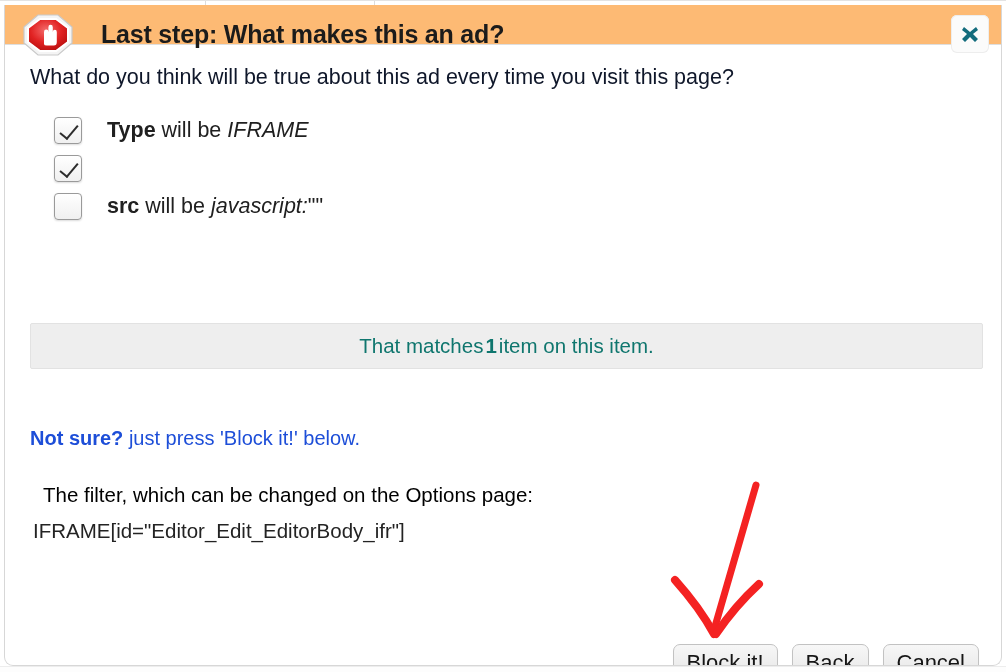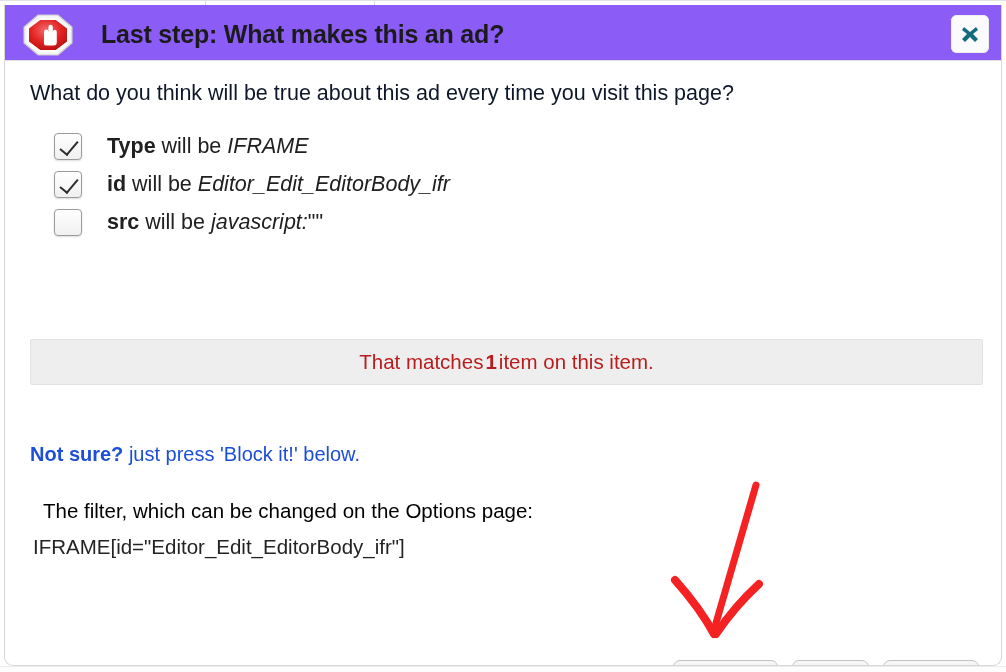--- a/index.html
+++ b/index.html
@@ -49,22 +49,22 @@
     border: 1px solid #d7d7d7;
     border-top: none;
     border-radius: 0 0 9px 9px;
     box-sizing: border-box;
     overflow: hidden;
   }
 
   
   .dialog-header {
     position: relative;
-    height: 56px;
-    background: #8b5cf6;
+    height: 40px;
+    background: #fdba74;
     border-bottom: 1px solid #dedede;
     box-sizing: border-box;
   }
   .adblock-icon {
     position: absolute;
     left: 17px;
     top: 8px;
     width: 52px;
     height: 44px;
   }
@@ -163,21 +163,21 @@
     width: 953px;
     height: 46px;
     background: #eeeeee;
     border: 1px solid #e2e2e2;
     border-radius: 2px;
     box-sizing: border-box;
     display: flex;
     align-items: center;
     justify-content: center;
     font-size: 20.5px;
-    color: #b91c1c;
+    color: #0f766e;
   }
   .match-box b { font-weight: bold; padding: 0 2px; }
 
   
   .not-sure {
     position: absolute;
     left: 25px;
     top: 382px;
     font-size: 20px;
     color: #1d4ed8;
@@ -278,23 +278,20 @@
 
       <div class="criteria-row">
         <span class="checkbox checked"></span>
         <span class="criteria-text">
           <span class="attr">Type</span><span class="plain"> will be </span><span class="value">IFRAME</span><span class="plain"></span>
         </span>
       </div>
 
       <div class="criteria-row">
         <span class="checkbox checked"></span>
-        <span class="criteria-text">
-          <span class="attr">id</span><span class="plain"> will be </span><span class="value">Editor_Edit_EditorBody_ifr</span><span class="plain"></span>
-        </span>
       </div>
 
       <div class="criteria-row">
         <span class="checkbox"></span>
         <span class="criteria-text">
           <span class="attr">src</span><span class="plain"> will be </span><span class="value">javascript:</span><span class="plain">""</span>
         </span>
       </div>
 
     </div>

